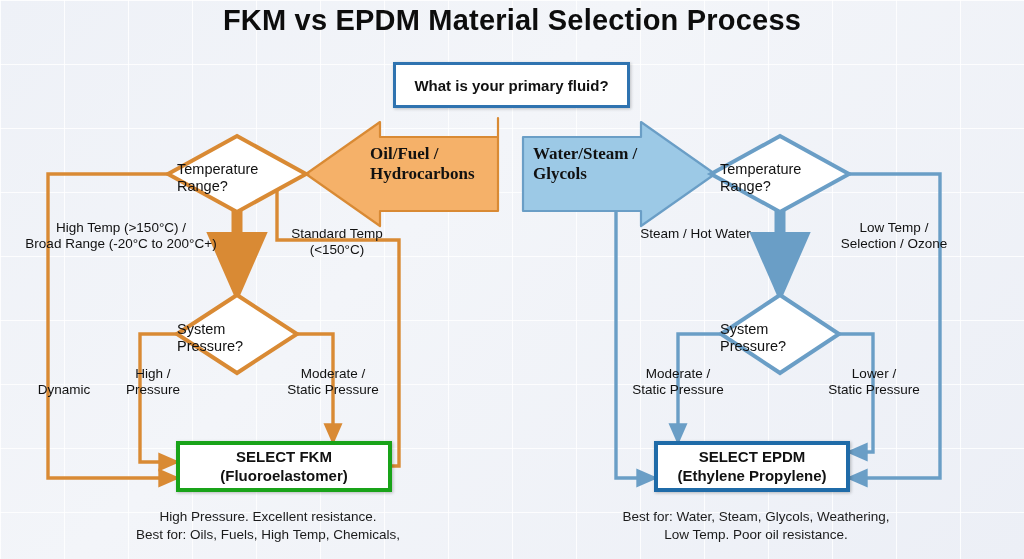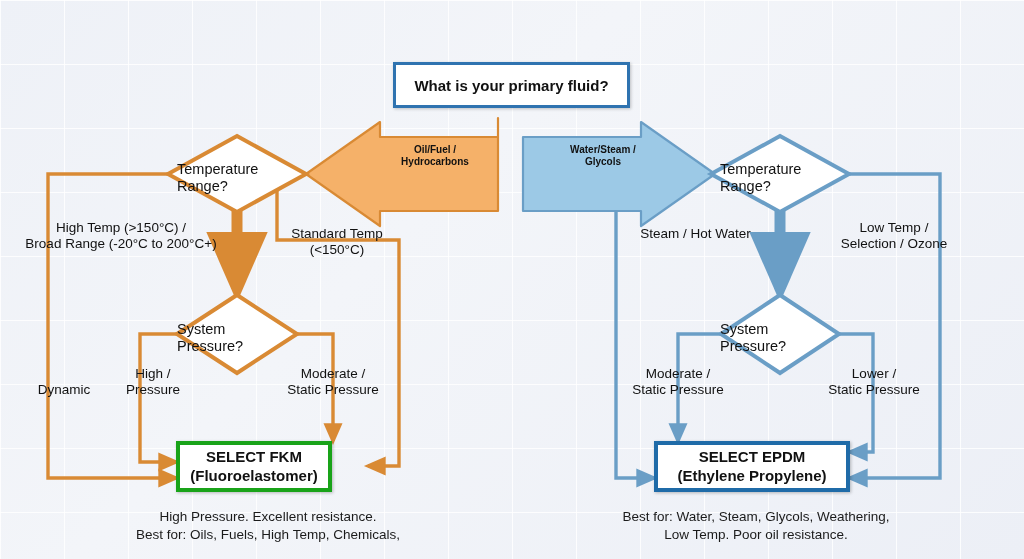--- a/index.html
+++ b/index.html
@@ -44,33 +44,34 @@
   .dlabel{
     position:absolute;pointer-events:none;
     font-size:14.5px;color:#111;line-height:1.2;text-align:left;
     white-space:nowrap;
   }
   .elabel{
     position:absolute;font-size:13.5px;color:#111;line-height:1.2;
     text-align:center;white-space:nowrap;
   }
   .bigarrlab{
-    position:absolute;font-size:10px;font-weight:bold;color:#111;
-    line-height:1.2;text-align:center;white-space:nowrap;
+    position:absolute;font-size:17px;font-weight:bold;color:#111;
+    line-height:1.2;text-align:left;white-space:nowrap;font-family:Liberation Serif, serif;
   }
   .cap{
     position:absolute;font-size:13.5px;color:#1b1b1b;line-height:1.3;
     text-align:center;white-space:nowrap;
   }
 </style>
 </head>
 <body>
 
 <div id="stage">
 
+  <div class="ttl">FKM vs EPDM Material Selection Process</div>
 
   <svg id="svg" viewBox="0 0 1024 559">
     <defs>
       <marker id="ao" markerWidth="7" markerHeight="7" refX="5.2" refY="3.2" orient="auto">
         <path d="M0,0.4 L6.4,3.2 L0,6 Z" fill="#d98a34"></path>
       </marker>
       <marker id="ab" markerWidth="7" markerHeight="7" refX="5.2" refY="3.2" orient="auto">
         <path d="M0,0.4 L6.4,3.2 L0,6 Z" fill="#6a9ec6"></path>
       </marker>
     </defs>
@@ -150,21 +151,21 @@
   </div>
   <div class="elabel" style="left:110px;top:366px;width:86px;">
     <div>High /</div>
     <div>Pressure</div>
   </div>
   <div class="elabel" style="left:264px;top:366px;width:138px;">
     <div>Moderate /</div>
     <div>Static Pressure</div>
   </div>
 
-  <div class="node resbox fkm" style="left:176px;top:441px;width:156px;height:51px;flex-direction:column;">
+  <div class="node resbox fkm" style="left:176px;top:441px;width:216px;height:51px;flex-direction:column;">
     <div>SELECT FKM</div>
     <div>(Fluoroelastomer)</div>
   </div>
   <div class="cap" style="left:103px;top:508px;width:330px;">
     <div>High Pressure. Excellent resistance.</div>
     <div>Best for: Oils, Fuels, High Temp, Chemicals,</div>
   </div>
 
   <div class="dlabel" style="left:720px;top:161px;width:120px;">
     <div>Temperature</div>

